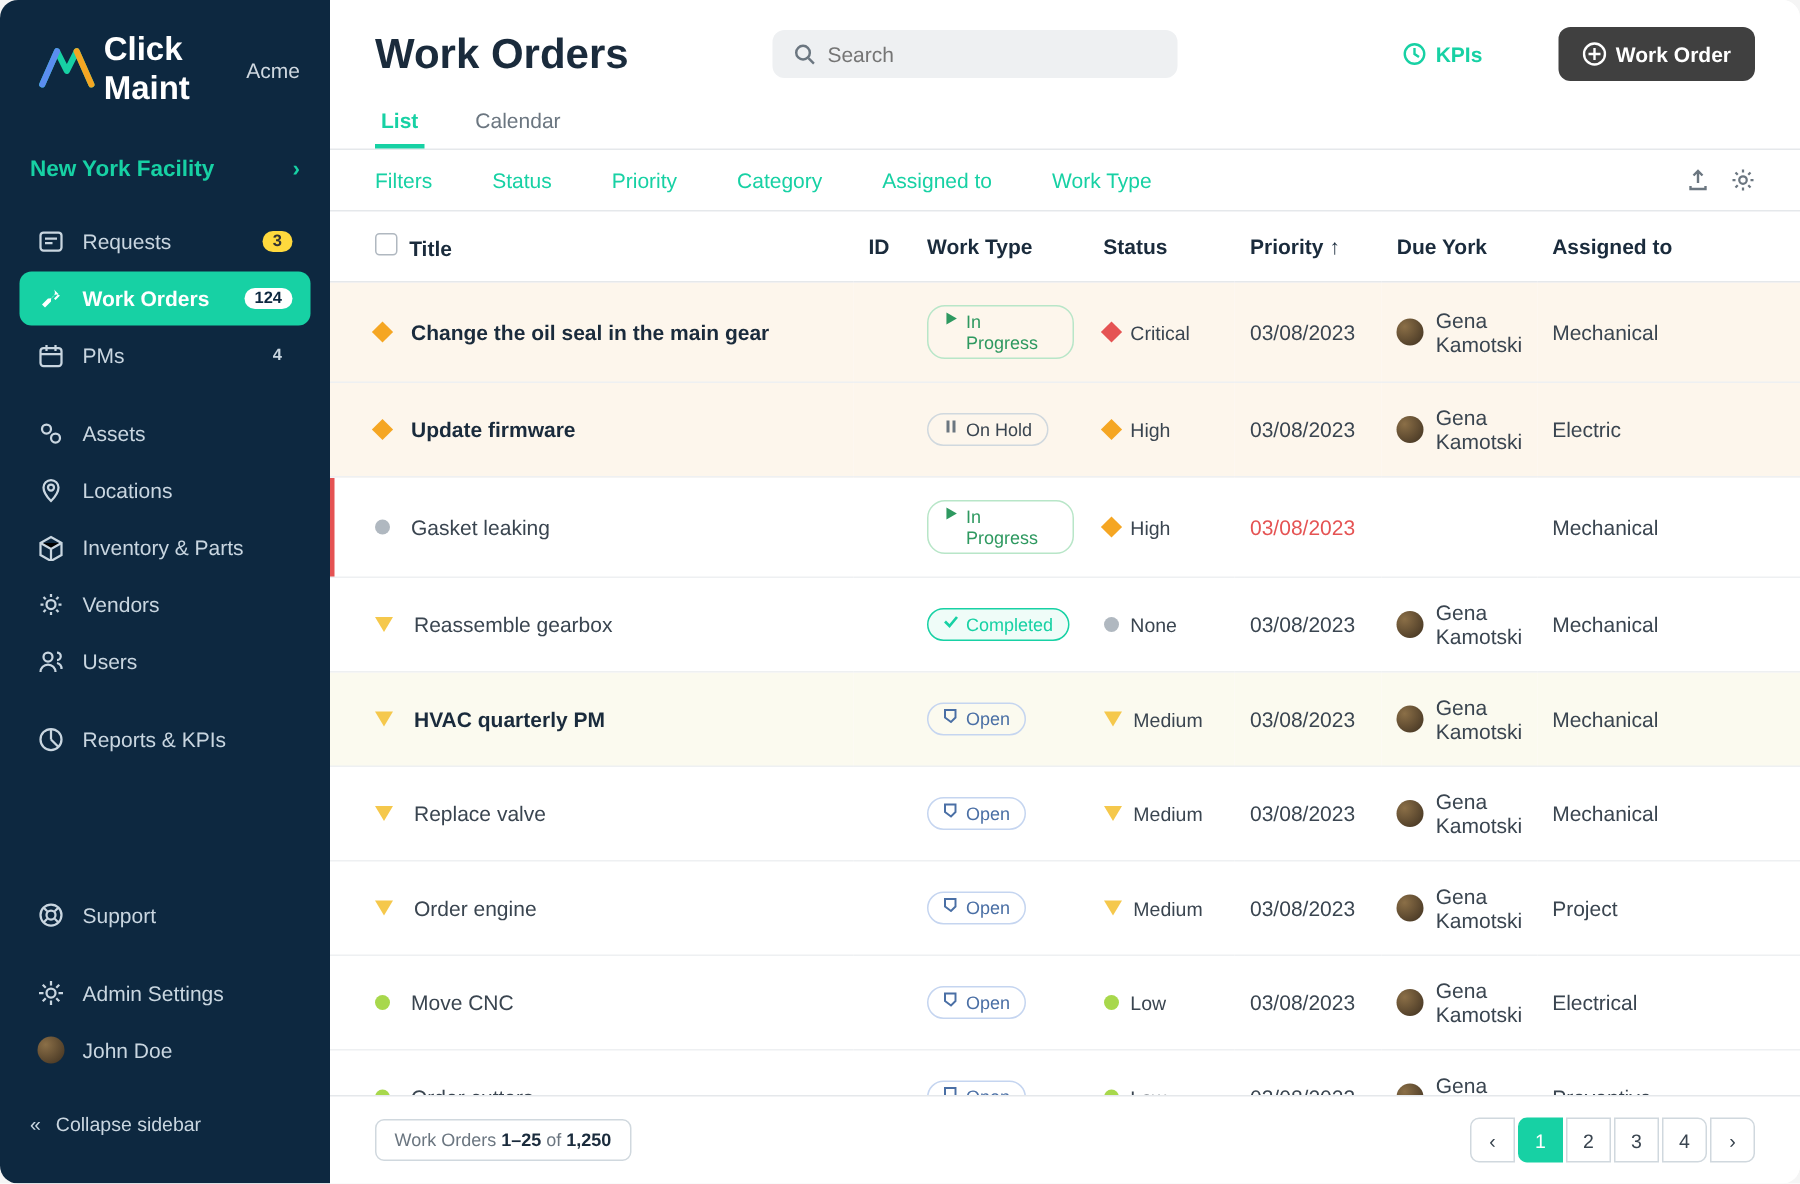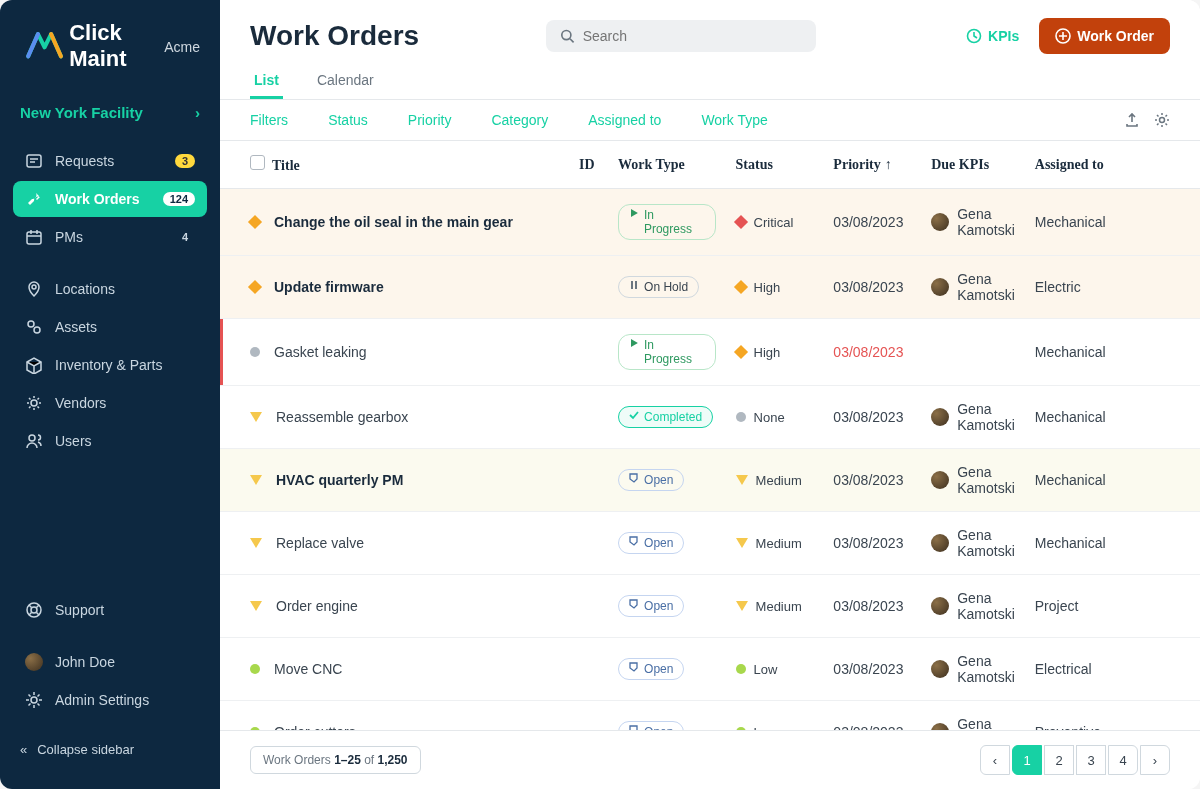--- a/index.html
+++ b/index.html
@@ -24,30 +24,30 @@
 .sidebar-bottom { margin-top: auto; padding: 0 13px; }
 .collapse-row { display: flex; align-items: center; padding: 12px 20px; color: #c9d6e0; font-size: 13px; cursor: pointer; margin-top: 10px; }
 .collapse-row .icon { margin-right: 10px; }
 .main { flex: 1; display: flex; flex-direction: column; background: #fff; overflow: hidden; }
 .topbar { display: flex; align-items: center; padding: 18px 30px 0; gap: 20px; }
 .page-title { font-size: 28px; font-weight: 700; color: #1a2b3c; }
 .search-wrap { flex: 1; max-width: 270px; margin-left: auto; }
 .search { display: flex; align-items: center; background: #eef0f2; border-radius: 8px; padding: 8px 14px; color: #8a95a0; }
 .search input { border: none; background: transparent; outline: none; font-size: 14px; margin-left: 8px; width: 100%; color: #333; }
 .kpi-link { display: flex; align-items: center; gap: 6px; color: #17d1a4; font-weight: 600; font-size: 14px; cursor: pointer; margin-left: 130px;}
-.btn-primary { display: flex; align-items: center; gap: 6px; background: #c2410c; color: #fff; border: none; padding: 10px 16px; border-radius: 8px; font-weight: 600; font-size: 14px; cursor: pointer; }
+.btn-primary { display: flex; align-items: center; gap: 6px; background: #404040; color: #fff; border: none; padding: 10px 16px; border-radius: 8px; font-weight: 600; font-size: 14px; cursor: pointer; margin-left: 31px; }
 .tabs-row { display: flex; gap: 30px; padding: 10px 30px 0; border-bottom: 1px solid #e5e8eb; }
 .tab { padding: 8px 4px; font-size: 14px; color: #6b7680; cursor: pointer; border-bottom: 3px solid transparent; }
 .tab.active { color: #17d1a4; border-bottom-color: #17d1a4; font-weight: 600; }
 .filters-row { display: flex; align-items: center; gap: 40px; padding: 12px 30px; border-bottom: 1px solid #e5e8eb; font-size: 14px; }
 .filter-chip { color: #17d1a4; cursor: pointer; }
 .filters-right { margin-left: auto; display: flex; gap: 14px; color: #6b7680; }
 .table-wrap { flex: 1; overflow-y: auto; }
 table { width: 100%; border-collapse: collapse; font-size: 14px; }
-thead th { text-align: left; padding: 14px 10px; color: #1a2b3c; font-weight: 600; border-bottom: 1px solid #e5e8eb; font-size: 14px; font-family: Liberation Serif, serif; }
+thead th { text-align: left; padding: 14px 10px; color: #1a2b3c; font-weight: 600; border-bottom: 1px solid #e5e8eb; font-size: 14px; }
 thead th:first-child { padding-left: 30px; }
 tbody td { padding: 15px 10px; border-bottom: 1px solid #eef0f2; color: #3a4550; vertical-align: middle; }
 tbody td:first-child { padding-left: 30px; }
 tbody tr.hl-orange { background: #fdf6ec; }
 tbody tr.hl-yellow { background: #fbfaef; }
 tbody tr.red-edge { box-shadow: inset 3px 0 0 #e55353; }
 .title-cell { display: flex; align-items: center; gap: 14px; }
 .pri-dot { width: 10px; height: 10px; display: inline-block; }
 .pri-critical { background: #e55353; transform: rotate(45deg); }
 .pri-high { background: #f5a623; transform: rotate(45deg); }
@@ -121,38 +121,38 @@
               <path d="M2 8h14M6 2v4M12 2v4" stroke="#c9d6e0" stroke-width="1.5"></path>
             </svg>
           </span>
         <span class="label">PMs</span>
         <span class="badge plain">4</span>
       </div>
       <div class="nav-spacer"></div>
       <div class="nav-item">
         <span class="icon">
             <svg width="18" height="18" viewBox="0 0 18 18">
+              <circle cx="6" cy="6" r="3" stroke="#c9d6e0" fill="none" stroke-width="1.5"></circle>
+              <circle cx="12" cy="12" r="3" stroke="#c9d6e0" fill="none" stroke-width="1.5"></circle>
+            </svg>
+          </span>
+        <span class="label">Assets</span>
+      </div>
+      <div class="nav-item">
+        <span class="icon">
+            <svg width="18" height="18" viewBox="0 0 18 18">
               <path d="M9 2a5 5 0 0 1 5 5c0 4-5 9-5 9s-5-5-5-9a5 5 0 0 1 5-5z" stroke="#c9d6e0" fill="none" stroke-width="1.5"></path>
               <circle cx="9" cy="7" r="2" stroke="#c9d6e0" fill="none" stroke-width="1.5"></circle>
             </svg>
           </span>
         <span class="label">Locations</span>
       </div>
       <div class="nav-item">
         <span class="icon">
             <svg width="18" height="18" viewBox="0 0 18 18">
-              <circle cx="6" cy="6" r="3" stroke="#c9d6e0" fill="none" stroke-width="1.5"></circle>
-              <circle cx="12" cy="12" r="3" stroke="#c9d6e0" fill="none" stroke-width="1.5"></circle>
-            </svg>
-          </span>
-        <span class="label">Assets</span>
-      </div>
-      <div class="nav-item">
-        <span class="icon">
-            <svg width="18" height="18" viewBox="0 0 18 18">
               <path d="M2 6l7-4 7 4v8l-7 4-7-4z" stroke="#c9d6e0" fill="none" stroke-width="1.5"></path>
               <path d="M2 6l7 4 7-4M9 10v8" stroke="#c9d6e0" stroke-width="1.5"></path>
             </svg>
           </span>
         <span class="label">Inventory &amp; Parts</span>
       </div>
       <div class="nav-item">
         <span class="icon">
             <svg width="18" height="18" viewBox="0 0 18 18">
               <circle cx="9" cy="9" r="3" stroke="#c9d6e0" fill="none" stroke-width="1.5"></circle>
@@ -164,47 +164,56 @@
       <div class="nav-item">
         <span class="icon">
             <svg width="18" height="18" viewBox="0 0 18 18">
               <circle cx="7" cy="6" r="3" stroke="#c9d6e0" fill="none" stroke-width="1.5"></circle>
               <path d="M2 16a5 5 0 0 1 10 0M13 8a2.5 2.5 0 1 0 0-5M16 14a4 4 0 0 0-3-4" stroke="#c9d6e0" fill="none" stroke-width="1.5"></path>
             </svg>
           </span>
         <span class="label">Users</span>
       </div>
       <div class="nav-spacer"></div>
+      <div class="nav-item">
+        <span class="icon">
+            <svg width="18" height="18" viewBox="0 0 18 18">
+              <circle cx="9" cy="9" r="7" stroke="#c9d6e0" fill="none" stroke-width="1.5"></circle>
+              <path d="M9 9V2M9 9l5 5" stroke="#c9d6e0" stroke-width="1.5"></path>
+            </svg>
+          </span>
+        <span class="label">Reports &amp; KPIs</span>
+      </div>
     </div>
     <div class="sidebar-bottom">
       <div class="nav-item">
         <span class="icon">
             <svg width="18" height="18" viewBox="0 0 18 18">
               <circle cx="9" cy="9" r="7" stroke="#c9d6e0" fill="none" stroke-width="1.5"></circle>
               <circle cx="9" cy="9" r="3" stroke="#c9d6e0" fill="none" stroke-width="1.5"></circle>
               <path d="M4 4l2.5 2.5M14 4l-2.5 2.5M4 14l2.5-2.5M14 14l-2.5-2.5" stroke="#c9d6e0" stroke-width="1.5"></path>
             </svg>
           </span>
         <span class="label">Support</span>
       </div>
       <div class="nav-spacer"></div>
       <div class="nav-item">
         <span class="icon">
-            <span class="avatar"></span>
-          </span>
-        <span class="label">John Doe</span>
-      </div>
-      <div class="nav-item">
-        <span class="icon">
             <svg width="18" height="18" viewBox="0 0 18 18">
               <circle cx="9" cy="9" r="3" stroke="#c9d6e0" fill="none" stroke-width="1.5"></circle>
               <path d="M9 1v3M9 14v3M1 9h3M14 9h3M3.5 3.5l2 2M12.5 12.5l2 2M14.5 3.5l-2 2M5.5 12.5l-2 2" stroke="#c9d6e0" stroke-width="1.5"></path>
             </svg>
           </span>
         <span class="label">Admin Settings</span>
+      </div>
+      <div class="nav-item">
+        <span class="icon">
+            <span class="avatar"></span>
+          </span>
+        <span class="label">John Doe</span>
       </div>
     </div>
     <div class="collapse-row">
       <span class="icon">«</span>
       <span>Collapse sidebar</span>
     </div>
   </aside>
 
   <main class="main">
     <div class="topbar">
@@ -263,21 +272,21 @@
 
     <div class="table-wrap">
       <table>
         <thead>
           <tr>
             <th style="width:36%"><span class="chk"></span>&nbsp;&nbsp;<span>Title</span></th>
             <th style="width:4%">ID</th>
             <th style="width:12%">Work Type</th>
             <th style="width:10%">Status</th>
             <th style="width:10%"><span>Priority</span><span class="sort-arrow">↑</span></th>
-            <th style="width:10%">Due KPIs</th>
+            <th style="width:10%">Due York</th>
             <th style="width:12%">Assigned to</th>
             <th style="width:8%"></th>
           </tr>
         </thead>
         <tbody id="rows">
             <tr class="hl-orange">
               <td>
                 <div class="title-cell">
                   <span class="pri-dot pri-high"></span>
                   <span class="bold">Change the oil seal in the main gear</span>

